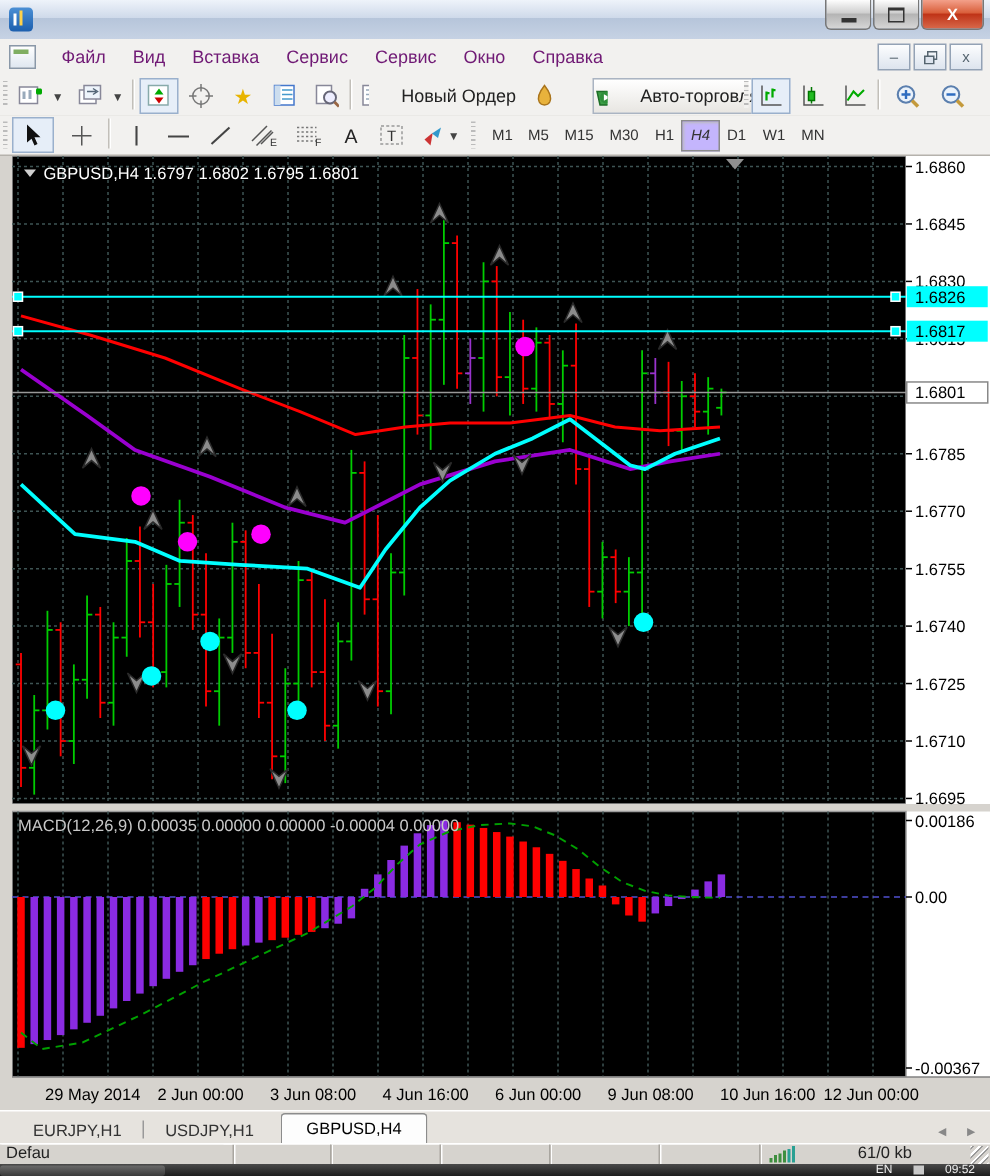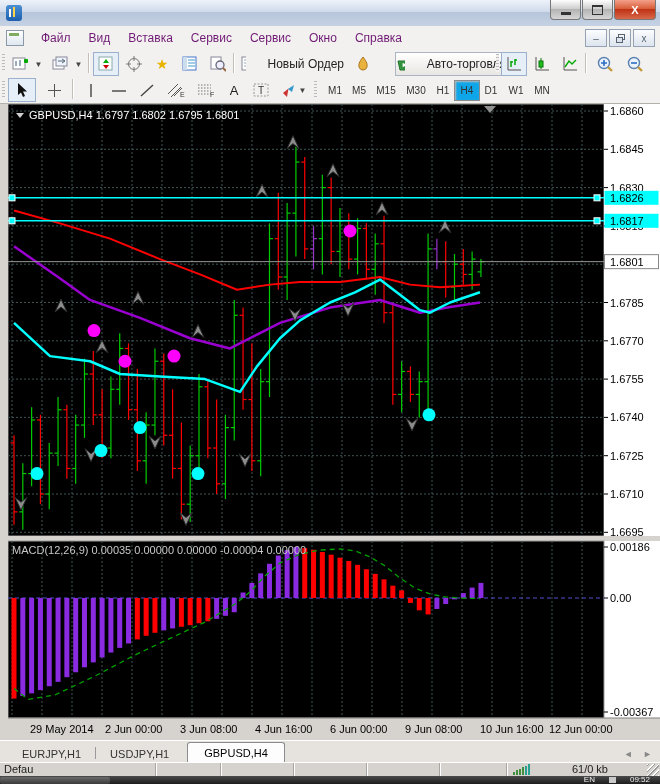--- a/index.html
+++ b/index.html
@@ -36,21 +36,21 @@
     background:repeating-linear-gradient(#bbb 0 1px,#f2f1ef 1px 3px);}
   .tb-sep{position:absolute;top:3px;width:1px;height:20px;background:#c2bfb9;box-shadow:1px 0 0 #fff;}
   .tb-btn{position:absolute;top:2px;height:22px;display:flex;align-items:center;justify-content:center;
     font-size:12px;color:#222;border:1px solid transparent;}
   .tb-btn.pressed{background:#e6eef8;border:1px solid #9ab0cc;}
   .tb-btn.raised{border:1px solid #aab4c2;background:linear-gradient(#ffffff,#e8e6e2);}
   .tb-btn .lbl{margin-left:22px;white-space:nowrap;}
   .drop{font-size:8px;color:#444;margin-left:3px;}
   .tf{position:absolute;top:3px;height:19px;display:flex;align-items:center;justify-content:center;
     font-size:10px;color:#333;border:1px solid transparent;}
-  .tf.active{border:1px solid #8a8a8a;background:#0ea5e9;box-shadow:inset 1px 1px 2px #bbb;}
+  .tf.active{border:1px solid #8a8a8a;background:#c4b5fd;box-shadow:inset 1px 1px 2px #bbb;font-style:italic;}
   
   #chart-svg{position:absolute;left:8px;top:104px;}
   #chart-left-edge{position:absolute;left:0;top:104px;width:8px;height:636px;background:#d6d3ce;border-right:1px solid #9a9a9a;}
   
   #tabbar{position:absolute;left:0;top:740px;width:660px;height:22px;background:#e6e3de;border-top:1px solid #fff;display:flex;align-items:flex-end;}
   .tab{font-size:11px;color:#333;padding:3px 14px 3px 14px;position:relative;}
   .tab-sep{width:1px;height:12px;background:#999;margin-bottom:4px;}
   .tab.active{background:#fdfdfd;border:1px solid #8c8c8c;border-bottom:none;border-radius:3px 3px 0 0;
     padding:4px 16px;margin-left:4px;color:#000;}
   #tab-arrows{position:absolute;right:4px;bottom:4px;font-size:9px;color:#888;letter-spacing:4px;}

